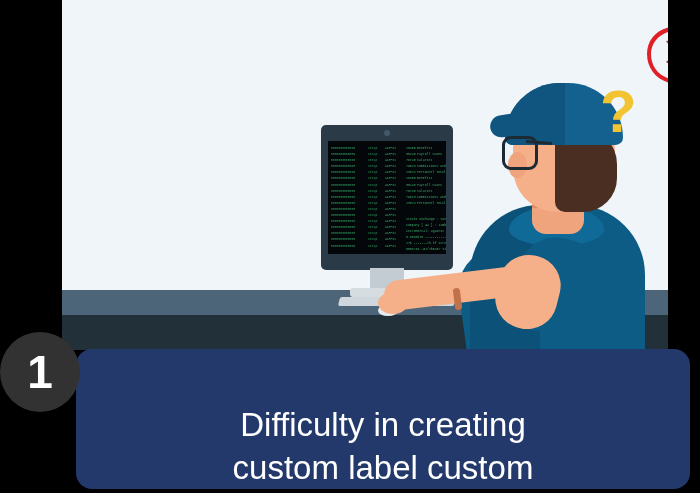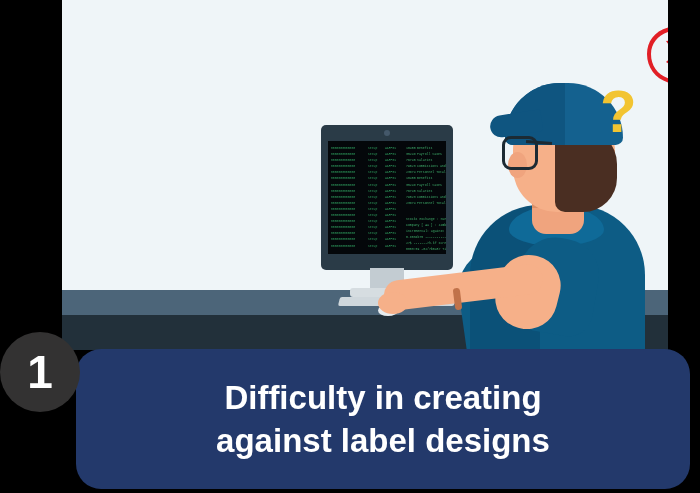--- a/index.html
+++ b/index.html
@@ -74,21 +74,21 @@
   .watch{position:absolute;left:392px;top:288px;width:7px;height:22px;background:#c0724a;
         border-radius:3px;transform:rotate(-7deg);}
 
   
   .qmark{position:absolute;left:538px;top:82px;font-size:60px;font-weight:bold;color:#f2c431;
          font-family:"Liberation Sans",sans-serif;line-height:1;}
   .xcircle{position:absolute;left:578px;top:20px;width:78px;height:70px;}
 
   
   .caption{position:absolute;left:76px;top:349px;width:614px;height:140px;background:#23396b;
-           border-radius:25px;display:flex;align-items:center;justify-content:center;font-weight:bold;}
+           border-radius:16px;display:flex;align-items:flex-end;justify-content:center;}
   .caption-text{color:#fff;font-size:33px;line-height:43px;text-align:center;font-family:"Liberation Sans",sans-serif;}
   .badge{position:absolute;left:0px;top:332px;width:80px;height:80px;border-radius:50%;background:#333232;
          display:flex;align-items:center;justify-content:center;}
   .badge-num{color:#fff;font-size:46px;font-weight:bold;line-height:1;font-family:"Liberation Sans",sans-serif;}
 </style>
 </head>
 <body>
 
 <div id="stage">
 
@@ -233,21 +233,21 @@
       <path d="M40 6 C18 6 7 19 7 34 C7 51 20 64 39 64 C59 64 71 50 71 34 C71 18 58 6 40 6 Z
                M40 10 C56 10 67 20 67 34 C67 48 56 60 39 60 C22 60 11 49 11 34 C11 20 23 10 40 10 Z" fill="#e11f26"></path>
       <path d="M26 21 L33 20 L52 44 L45 47 Z" fill="#e11f26"></path>
       <path d="M52 20 L58 24 L32 46 L26 42 Z" fill="#e11f26"></path>
     </svg>
   </div>
 
   <div class="caption">
     <div class="caption-text">
       <div>Difficulty in creating</div>
-      <div>against label designs</div>
+      <div>custom label custom</div>
     </div>
   </div>
 
   <div class="badge">
     <span class="badge-num">1</span>
   </div>
 
 </div>
 
 </body></html>

